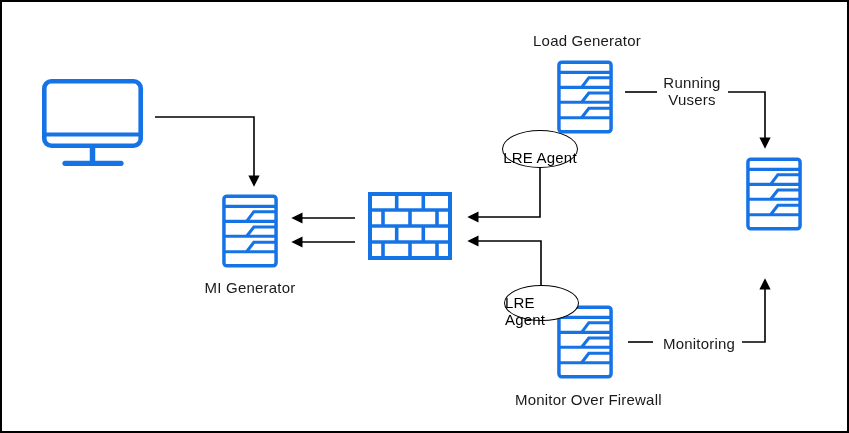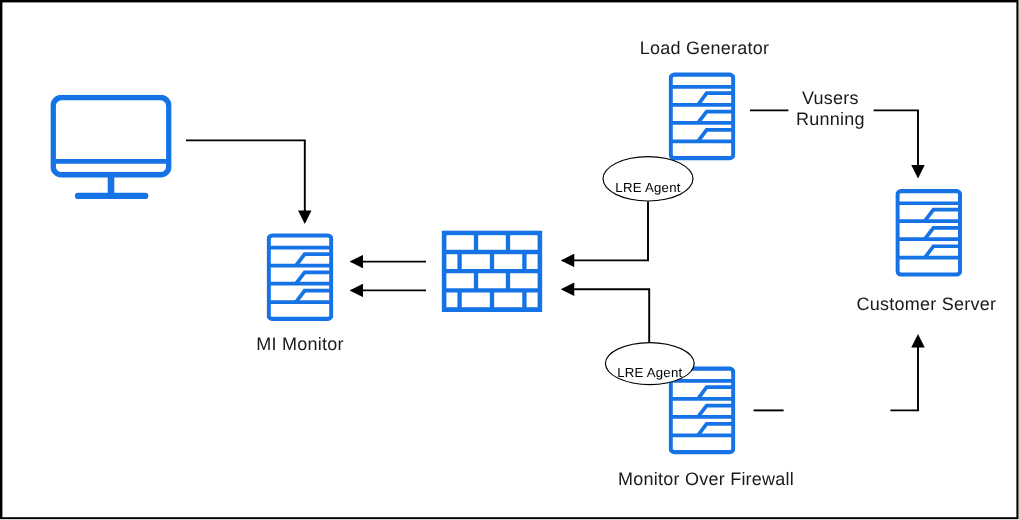--- a/index.html
+++ b/index.html
@@ -13,21 +13,21 @@
   .icon { position:absolute; color:var(--accent); line-height:0; }
   .node-label, .edge-label {
     position:absolute; color:var(--text); font-size:15px; text-align:center;
     letter-spacing:0.2px; line-height:17px; white-space:nowrap;
   }
   .ellipse {
     position:absolute; border:1.6px solid #000; border-radius:50%;
     background:#fff; display:flex; align-items:center; justify-content:center;
     box-sizing:border-box;
   }
-  .ellipse span { font-size:11px; color:#000; letter-spacing:0.2px;margin-top:16px; }
+  .ellipse span { font-size:15px; color:#000; letter-spacing:0.2px;margin-top:16px; }
 </style>
 </head>
 <body>
 
 <div class="canvas">
 
   <svg width="0" height="0" style="position:absolute" aria-hidden="true">
     <defs>
       <symbol id="sym-server" viewBox="0 0 58 76">
         <rect x="2" y="2" width="54" height="72" rx="3" fill="#fff" stroke="currentColor" stroke-width="3.6"></rect>
@@ -87,53 +87,53 @@
     <svg width="101" height="88">
         <use href="#sym-monitor"></use>
       </svg>
   </div>
 
   <div class="icon" style="left:222px; top:193px;">
     <svg width="56" height="76">
         <use href="#sym-server"></use>
       </svg>
   </div>
-  <div class="node-label" style="left:190px; top:279px; width:120px;">MI Monitor</div>
+  <div class="node-label" style="left:190px; top:279px; width:120px;">MI Generator</div>
 
   <div class="icon" style="left:368px; top:192px;">
     <svg width="84" height="68">
         <use href="#sym-firewall"></use>
       </svg>
   </div>
 
   <div class="icon" style="left:557px; top:59px;">
     <svg width="56" height="76">
         <use href="#sym-server"></use>
       </svg>
   </div>
   <div class="node-label" style="left:527px; top:32px; width:120px;">Load Generator</div>
 
   <div class="icon" style="left:746px; top:156px;">
     <svg width="56" height="76">
         <use href="#sym-server"></use>
       </svg>
   </div>
-  <div class="node-label" style="left:712px; top:245px; width:120px;">Customer Server</div>
 
   <div class="icon" style="left:557px; top:304px;">
     <svg width="56" height="76">
         <use href="#sym-server"></use>
       </svg>
   </div>
   <div class="node-label" style="left:515px; top:391px; width:140px;">Monitor Over Firewall</div>
 
   <div class="edge-label" style="left:642px; top:74px; width:100px;">
+    <div>Running</div>
     <div>Vusers</div>
-    <div>Running</div>
   </div>
+  <div class="edge-label" style="left:649px; top:335px; width:100px;">Monitoring</div>
 
   <div class="ellipse" style="left:502px; top:130px; width:76px; height:38px;">
     <span>LRE Agent</span>
   </div>
   <div class="ellipse" style="left:504px; top:285px; width:75px; height:36px;">
     <span>LRE Agent</span>
   </div>
 
   <div class="frame"></div>
 </div>

